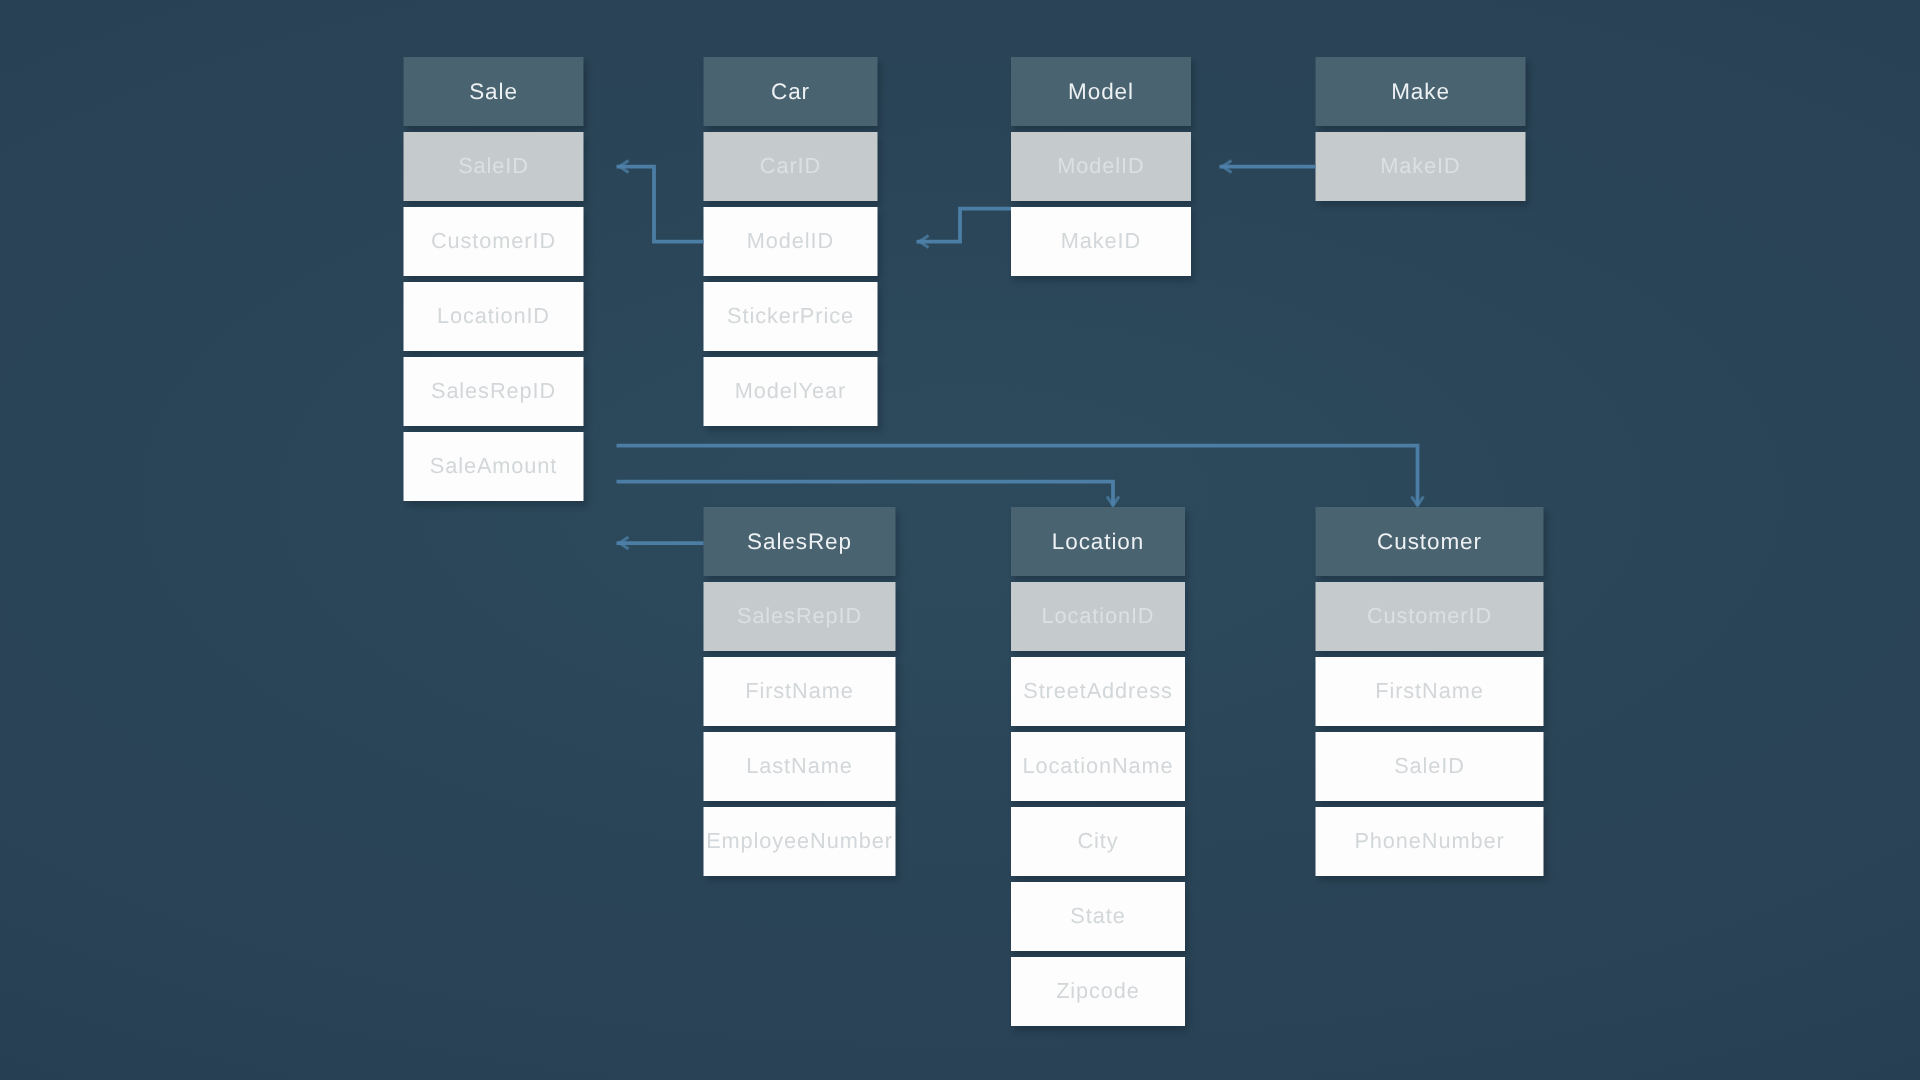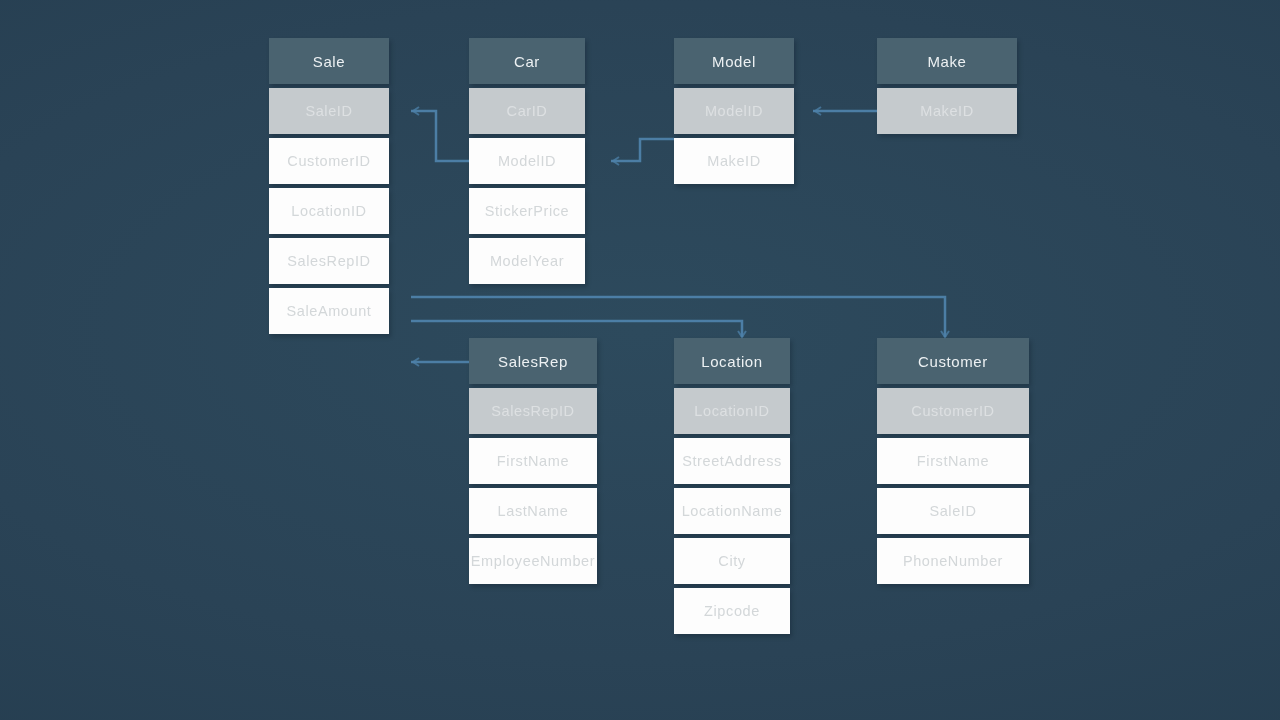--- a/index.html
+++ b/index.html
@@ -114,20 +114,21 @@
       <div class="t-row">FirstName</div>
       <div class="t-row">LastName</div>
       <div class="t-row">EmployeeNumber</div>
     </div>
     <div class="db-table" style="left: 674px; top: 338px; width: 116px;">
       <div class="t-header">Location</div>
       <div class="t-row pk">LocationID</div>
       <div class="t-row">StreetAddress</div>
       <div class="t-row">LocationName</div>
       <div class="t-row">City</div>
+      <div class="t-row">State</div>
       <div class="t-row">Zipcode</div>
     </div>
     <div class="db-table" style="left: 877px; top: 338px; width: 152px;">
       <div class="t-header">Customer</div>
       <div class="t-row pk">CustomerID</div>
       <div class="t-row">FirstName</div>
       <div class="t-row">SaleID</div>
       <div class="t-row">PhoneNumber</div>
     </div>
   </div>

